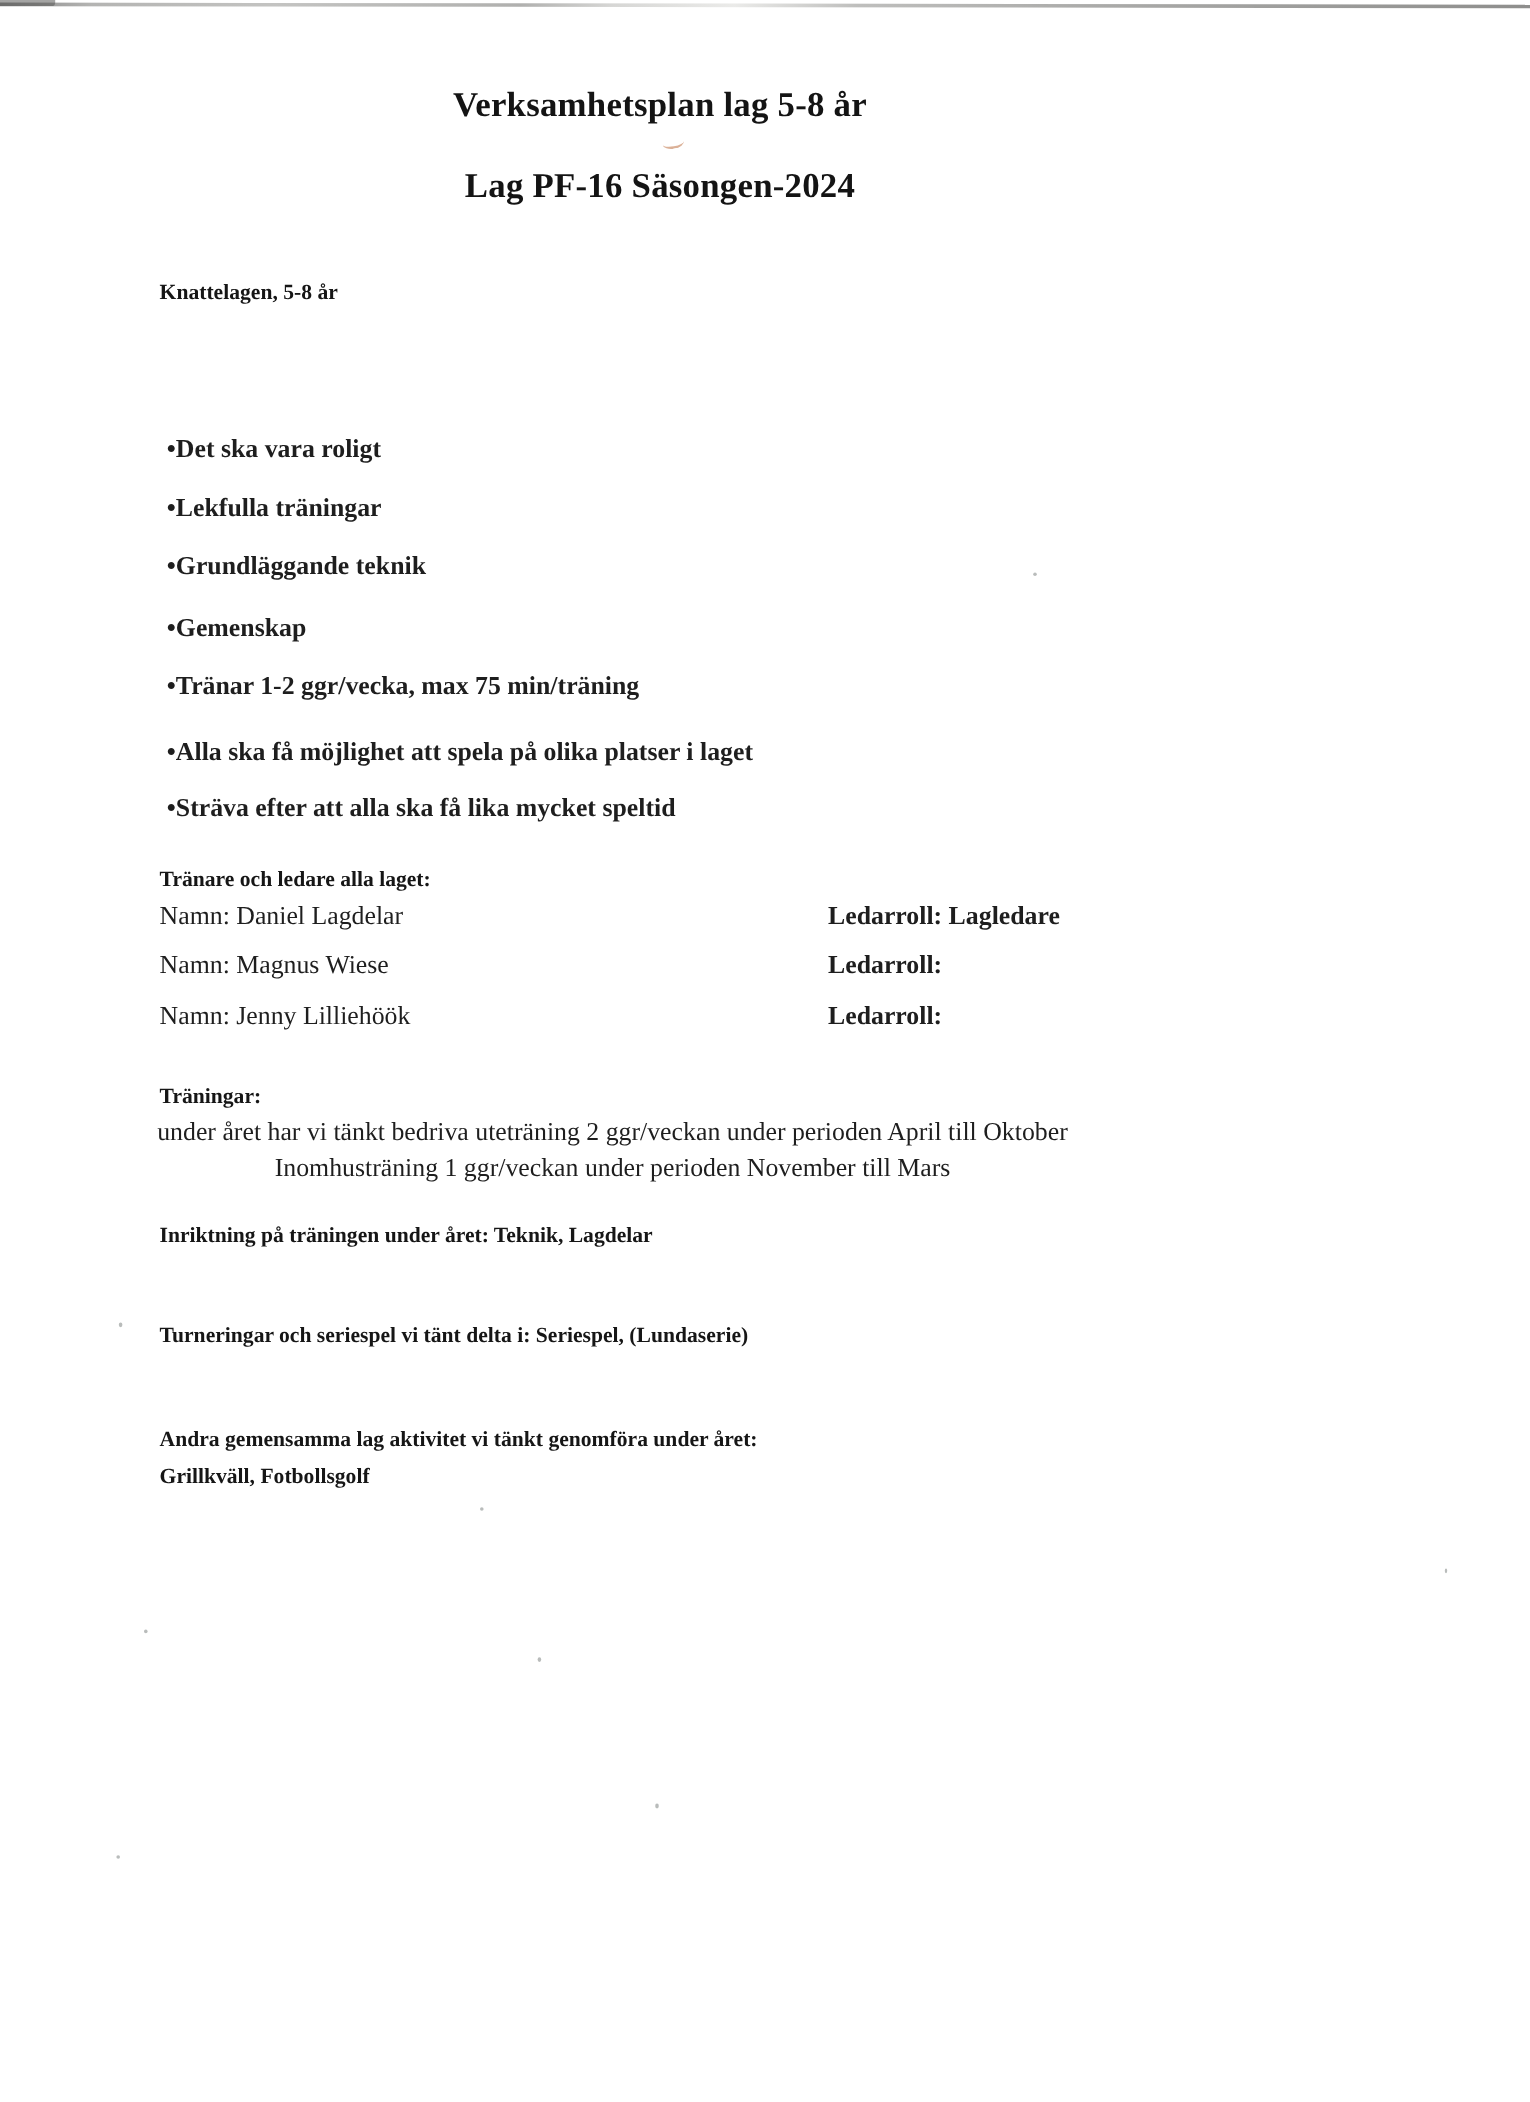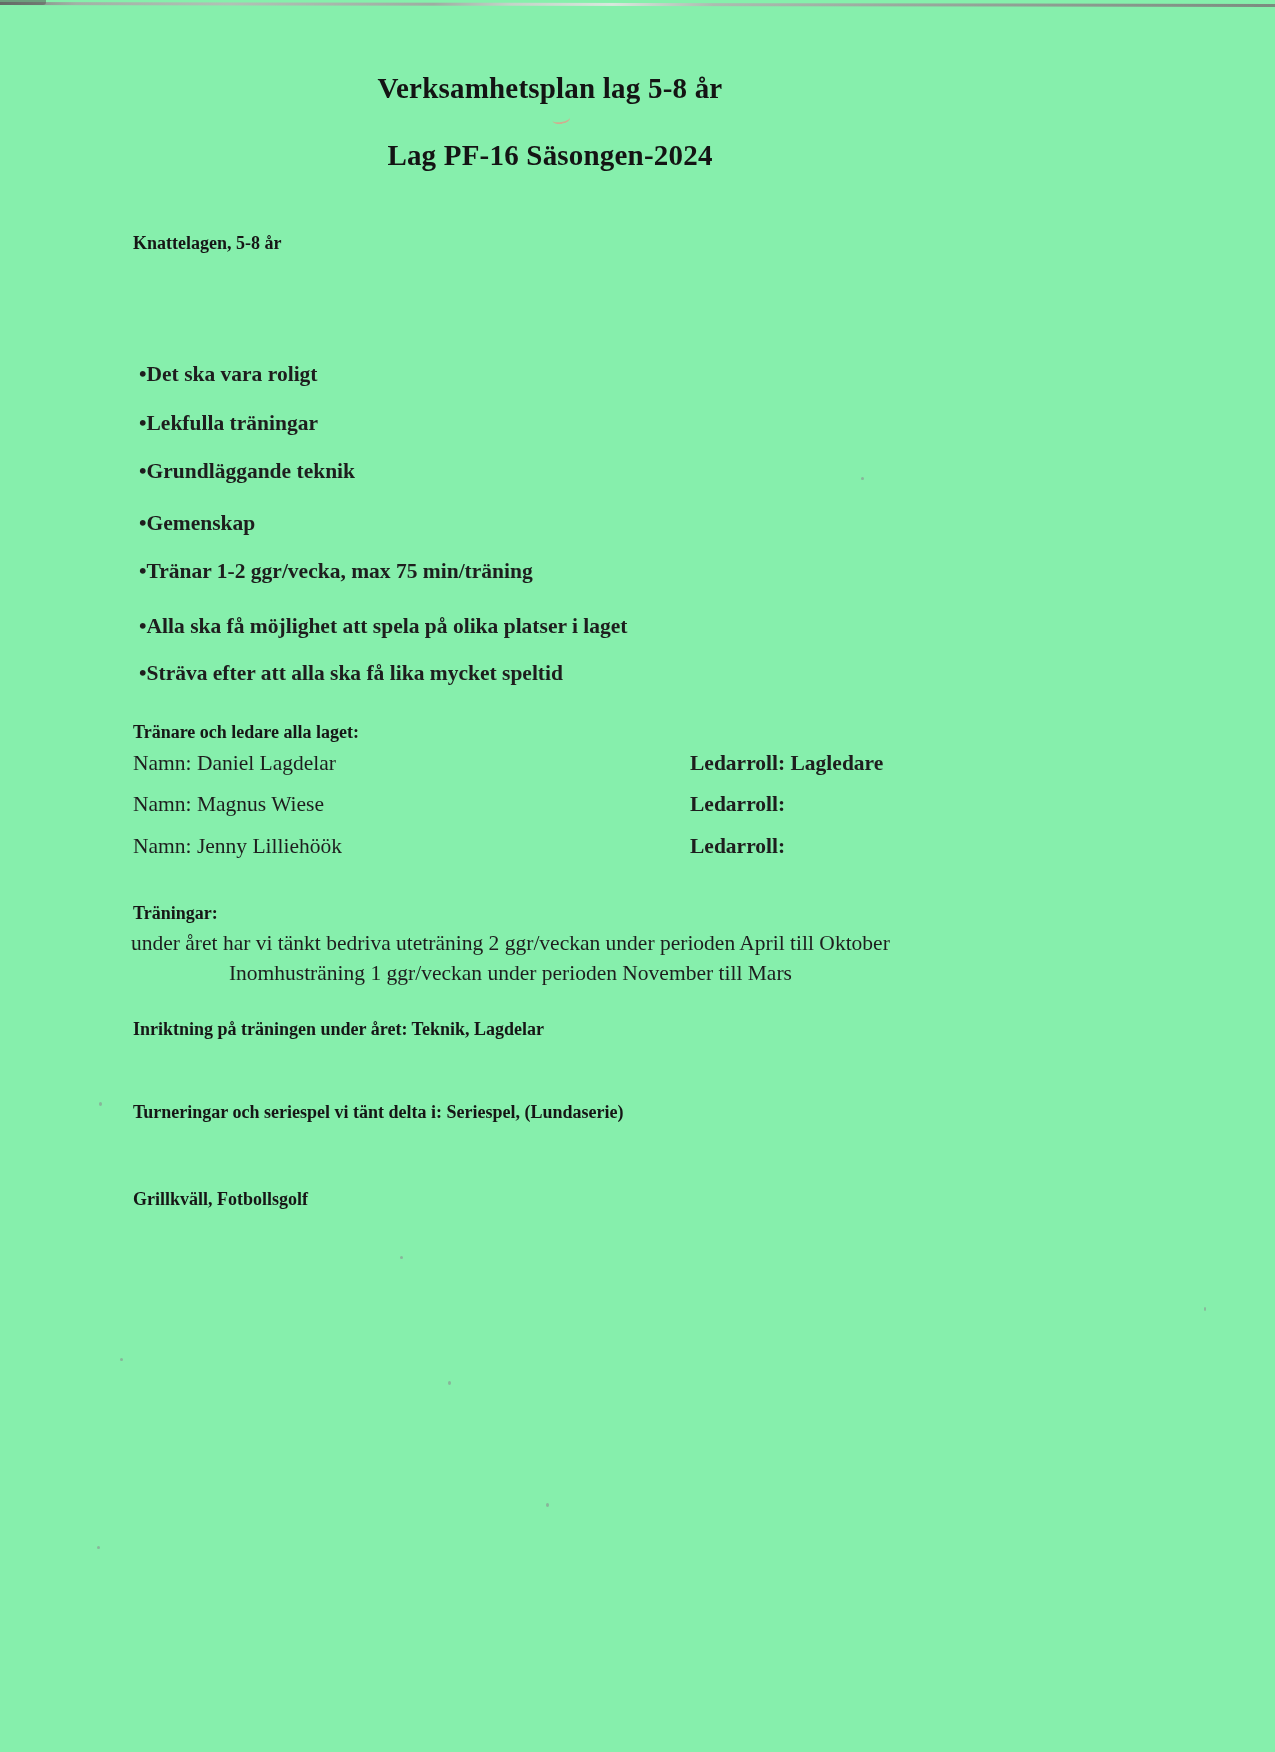--- a/index.html
+++ b/index.html
@@ -4,21 +4,21 @@
 <style>
   html,body{margin:0;padding:0;}
   body{
     width:1275px;height:1752px;
     background:#e9e9e9;
     font-family:"Liberation Serif","DejaVu Serif",serif;
   }
   .page{
     position:relative;
     width:1275px;height:1752px;
-    background:#86efac;
+    background:#ffffff;
     overflow:hidden;
     color:#1e1e1e;
   }
   
   .scan-top-line{
     position:absolute;top:3px;left:0;width:1275px;height:3px;
     background:linear-gradient(90deg,
       #6f6f6f 0%, #a7a7a5 6%, #b9b9b7 18%, #a2a2a0 34%,
       #cfcfcd 40%, #e7e7e5 48%, #b3b3b1 56%, #9e9e9c 70%,
       #8d8d8b 84%, #7a7a78 100%);
@@ -140,16 +140,17 @@
   <div class="abs body-text trainings-body">
     <div>under året har vi tänkt bedriva uteträning 2 ggr/veckan under perioden April till Oktober</div>
     <div>Inomhusträning 1 ggr/veckan under perioden November till Mars</div>
   </div>
 
   <div class="abs h-bold tournaments-line">Turneringar och seriespel vi tänt delta i: Seriespel, (Lundaserie)</div>
 
   <div class="abs h-bold focus-line">Inriktning på träningen under året: Teknik, Lagdelar</div>
 
   <div class="abs h-bold activities">
+    <div>Andra gemensamma lag aktivitet vi tänkt genomföra under året:</div>
     <div>Grillkväll, Fotbollsgolf</div>
   </div>
 
 </div>
 
 </body></html>

